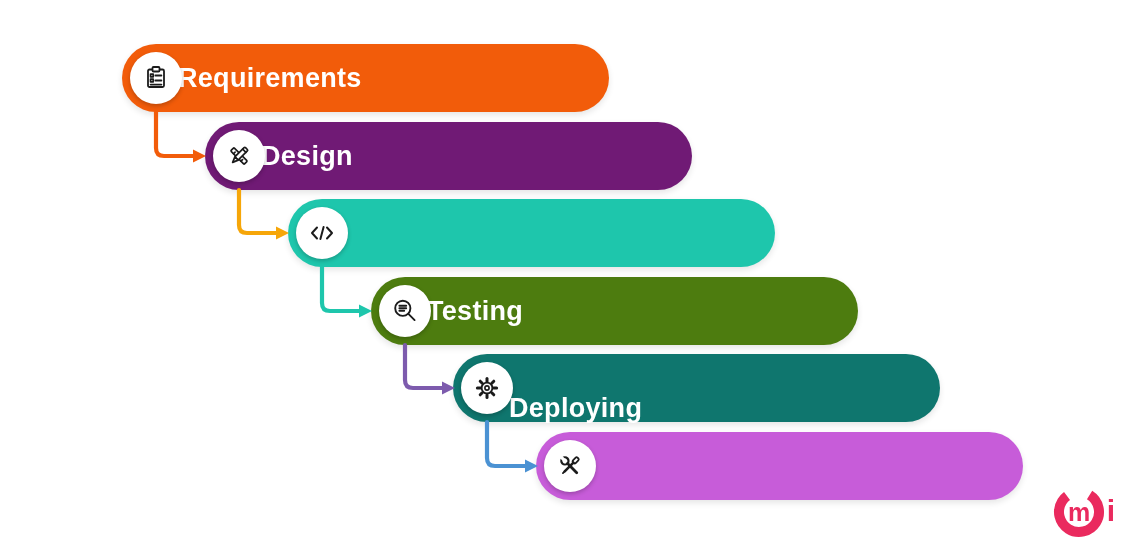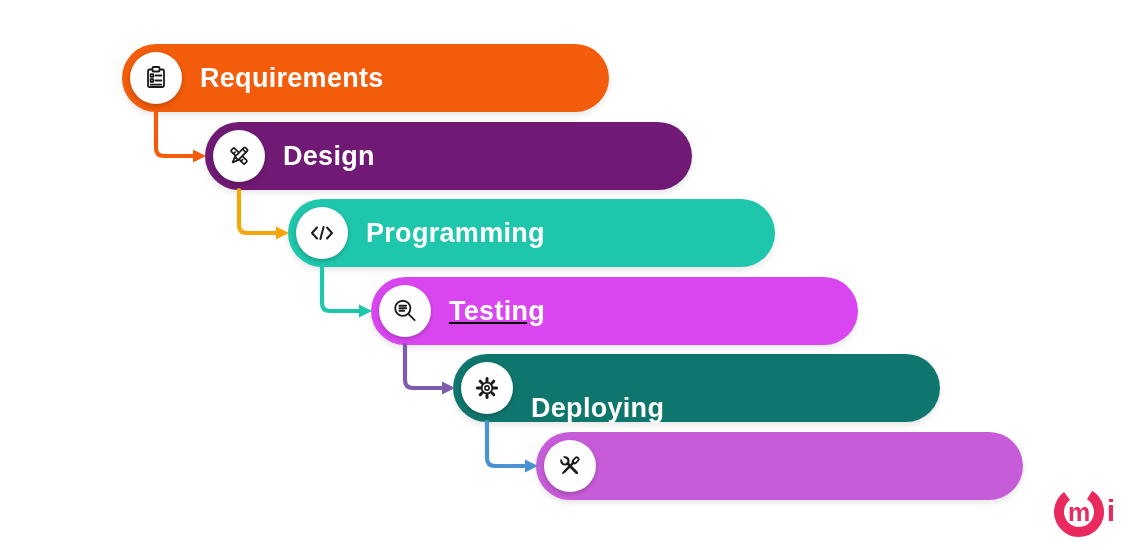--- a/index.html
+++ b/index.html
@@ -12,21 +12,21 @@
     display:flex;align-items:center;
     box-shadow:0 3px 6px rgba(0,0,0,0.10);
   }
   .icon-circle{
     position:absolute;left:8px;top:8px;width:52px;height:52px;border-radius:50%;
     background:#ffffff;display:flex;align-items:center;justify-content:center;
     box-shadow:0 2px 4px rgba(0,0,0,0.22);
   }
   .icon-circle svg{display:block;}
   .bar-label{
-    margin-left:78px;color:#ffffff;font-size:27px;font-weight:800;
+    margin-left:56px;color:#ffffff;font-size:27px;font-weight:800;
     letter-spacing:0.3px;line-height:1;
   }
   svg.conn{position:absolute;width:58px;height:52px;overflow:visible;}
   svg.conn path{fill:none;stroke-width:4.2;stroke-linecap:round;}
   #logo{position:absolute;left:1053px;top:484px;}
 </style>
 </head>
 <body>
 
 <div id="canvas">
@@ -67,24 +67,23 @@
   </div>
 
   <div class="bar" style="left: 288px; top: 199px; background: rgb(30, 198, 172);">
     <div class="icon-circle">
       <svg width="28" height="28" viewBox="0 0 28 28" fill="none" stroke="#1b1b1b" stroke-width="2" stroke-linecap="round" stroke-linejoin="round">
         <polyline points="9,8.5 4,14 9,19.5"></polyline>
         <polyline points="19,8.5 24,14 19,19.5"></polyline>
         <line x1="15.6" y1="8" x2="12.4" y2="20"></line>
       </svg>
     </div>
-    <div class="bar-label">Programming</div>
   </div>
 
-  <div class="bar" style="left: 371px; top: 277px; background: #d946ef; text-decoration: underline;">
+  <div class="bar" style="left: 371px; top: 277px; background: #4d7c0f;">
     <div class="icon-circle">
       <svg width="28" height="28" viewBox="0 0 28 28" fill="none" stroke="#1b1b1b" stroke-width="1.9" stroke-linecap="round" stroke-linejoin="round">
         <circle cx="11.8" cy="11.3" r="7.6"></circle>
         <line x1="17.4" y1="16.9" x2="23.6" y2="23.1"></line>
         <line x1="8.4" y1="8.8" x2="15.2" y2="8.8"></line>
         <line x1="8.4" y1="11.3" x2="15.2" y2="11.3"></line>
         <line x1="8.4" y1="13.8" x2="13.2" y2="13.8"></line>
       </svg>
     </div>
     <div class="bar-label">Testing</div>

